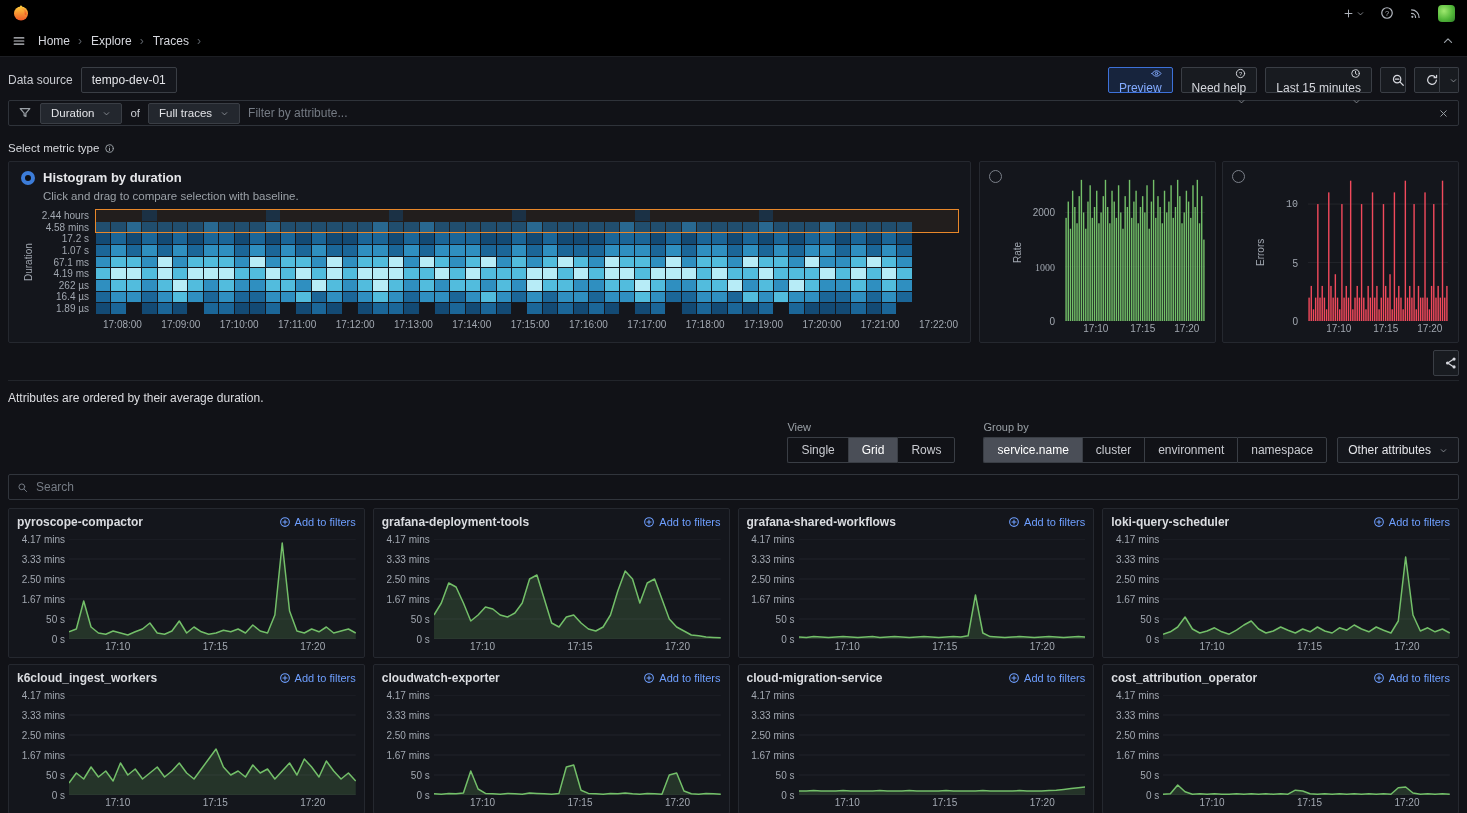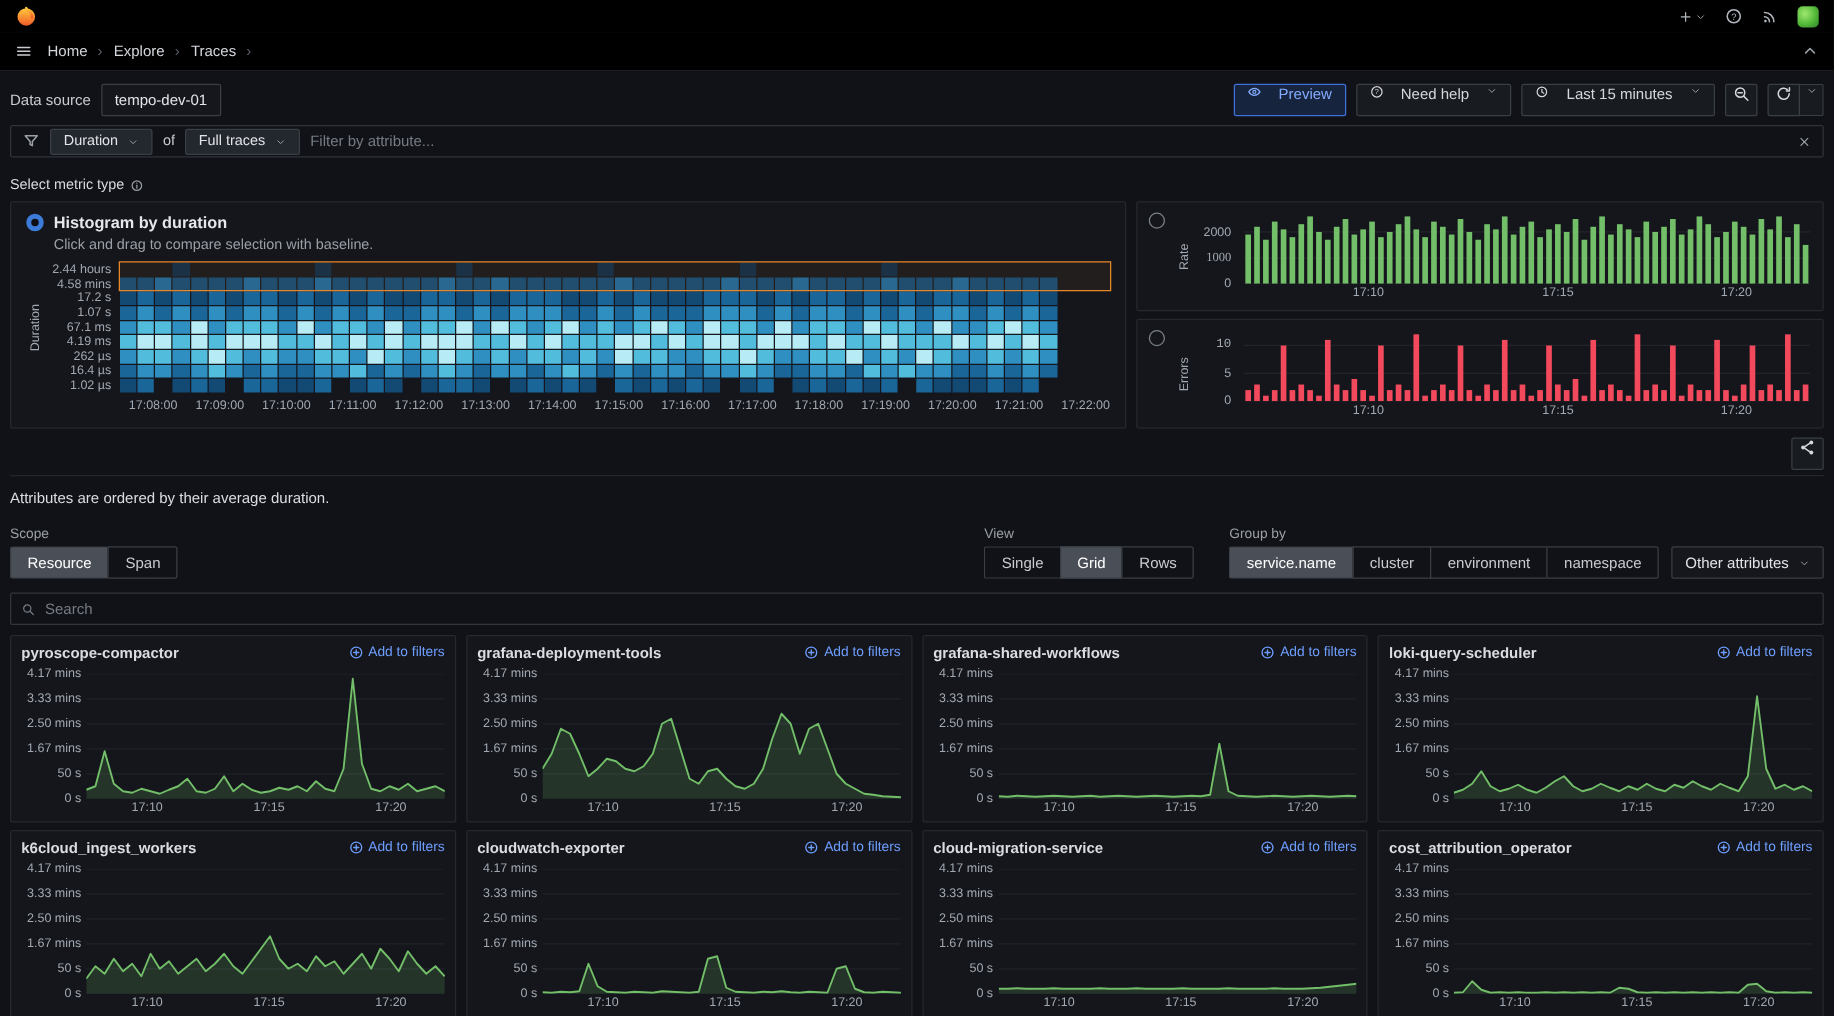--- a/index.html
+++ b/index.html
@@ -32,22 +32,22 @@
   
   .content { padding:0 8px; }
   .toolbar { margin-top:9px; height:28px; display:flex; justify-content:space-between; align-items:center; }
   .ds { display:flex; align-items:center; gap:8px; }
   .lbl { font-size:12px; color:#c9cbd1; }
   .select { height:26px; display:inline-flex; align-items:center; gap:8px; padding:0 10px;
     background:#15171d; border:1px solid #3a3e45; border-radius:2px; font-size:12px; color:#e3e4e8; cursor:pointer; }
   .select.sm { height:21px; font-size:11.5px; background:#23272e; }
   .chev { color:#9aa0a6; display:flex; }
   .tools { display:flex; align-items:center; gap:8px; }
-  .btn { height:26px; display:inline-flex; align-items:flex-start; gap:14px; padding:0 10px; background:#181b20;
-    border:1px solid #3a3e45; border-radius:2px; color:#d5d7dd; font-size:12px; cursor:pointer; font-family:inherit; }
+  .btn { height:26px; display:inline-flex; align-items:flex-end; gap:2px; padding:0 10px; background:#181b20;
+    border:1px solid #3a3e45; border-radius:2px; color:#d5d7dd; font-size:12px; cursor:pointer; font-family:inherit;flex-direction:column; }
   .btn.sq { width:26px; padding:0; justify-content:center; }
   .btn.preview { background:#17243d; border-color:#3d71d9; color:#83abff; }
   .btngroup { display:inline-flex; }
   .btngroup .btn:first-child { border-radius:2px 0 0 2px; }
   .btngroup .btn:last-child { border-left:0; border-radius:0 2px 2px 0; width:19px; padding:0; justify-content:center; }
 
   .filterbar { margin-top:6px; height:26px; border:1px solid #2f333a; border-radius:2px; display:flex;
     align-items:center; gap:8px; padding:0 9px; color:#9aa0a6; }
   .of { color:#c9cbd1; font-size:11.5px; }
   .ph { color:#757b84; }
@@ -69,21 +69,21 @@
   .hm-ylabels { width:60px; display:flex; flex-direction:column; justify-content:space-between;
     text-align:right; padding-right:7px; font-size:10px; color:#a2a8b1; }
   .hm-plot { flex:1; position:relative; display:grid; grid-template-columns:repeat(56,1fr);
     grid-template-rows:repeat(9,1fr); gap:1px; cursor:crosshair; }
   .hc { display:block; }
   .hm-sel { position:absolute; left:-1px; right:-1px; top:-1px; height:23%; border:1px solid #e8872a;
     background:rgba(232,135,42,0.07); z-index:2; }
   .hm-xlabels { display:flex; justify-content:space-between; margin:5px 0 0 82px; font-size:10px;
     color:#a2a8b1; overflow:hidden; white-space:nowrap; }
 
-  .metric-right { width:550px; display:flex; flex-direction:column; gap:6px; }
+  .metric-right { width:480px; display:flex; flex-direction:row; gap:6px; }
   .mini-card { flex:1; position:relative; padding:7px 10px 6px 30px; }
   .mini-card > .radio { position:absolute; top:8px; left:9px; width:13px; height:13px; }
   .mini-body { display:flex; height:100%; }
   .mini-ticks { position:relative; width:34px; margin-right:6px; height:calc(100% - 15px);
     font-size:10px; color:#a2a8b1; }
   .mini-ticks span, .svc-ticks span { position:absolute; right:4px; transform:translateY(-50%); white-space:nowrap; }
   .mini-plot { flex:1; position:relative; }
   .mini-plot svg, .svc-plot svg { position:absolute; left:0; top:0; width:100%; height:calc(100% - 15px); }
   .xticks { position:absolute; left:0; right:0; bottom:0; height:13px; font-size:10px; color:#a2a8b1; }
   .xticks span { position:absolute; transform:translateX(-50%); }
@@ -287,21 +287,21 @@
         <span class="vlabel">Duration</span>
         <div class="hm-ylabels" id="hm-ylabels">
             <span>2.44 hours</span>
             <span>4.58 mins</span>
             <span>17.2 s</span>
             <span>1.07 s</span>
             <span>67.1 ms</span>
             <span>4.19 ms</span>
             <span>262 µs</span>
             <span>16.4 µs</span>
-            <span>1.02 µs</span>
+            <span>1.89 µs</span>
           </div>
         <div class="hm-plot" id="hm-plot">
           <div class="hm-sel"></div>
         <i class="hc"></i>
             <i class="hc"></i>
             <i class="hc"></i>
             <i class="hc" style="background: rgb(12, 43, 71);"></i>
             <i class="hc"></i>
             <i class="hc"></i>
             <i class="hc"></i>
@@ -1008,27 +1008,20 @@
           <circle cx="4" cy="8" r="1.8" fill="currentColor" stroke="none"></circle>
           <circle cx="11.5" cy="12.5" r="1.8" fill="currentColor" stroke="none"></circle>
         <path d="M5.6 7.2 9.9 4.3M5.6 8.8l4.3 2.9"></path>
       </svg>
     </button>
   </div>
 
   <div class="note">Attributes are ordered by their average duration.</div>
 
   <div class="controls">
-    <div class="ctl">
-      <div class="ctl-label">Scope</div>
-      <div class="seg" id="scope-seg">
-          <button class="active">Resource</button>
-          <button>Span</button>
-        </div>
-    </div>
     <div class="ctl right">
       <div class="ctl-label">View</div>
       <div class="seg" id="view-seg">
           <button>Single</button>
           <button class="active">Grid</button>
           <button>Rows</button>
         </div>
     </div>
     <div class="ctl">
       <div class="ctl-label">Group by</div>

